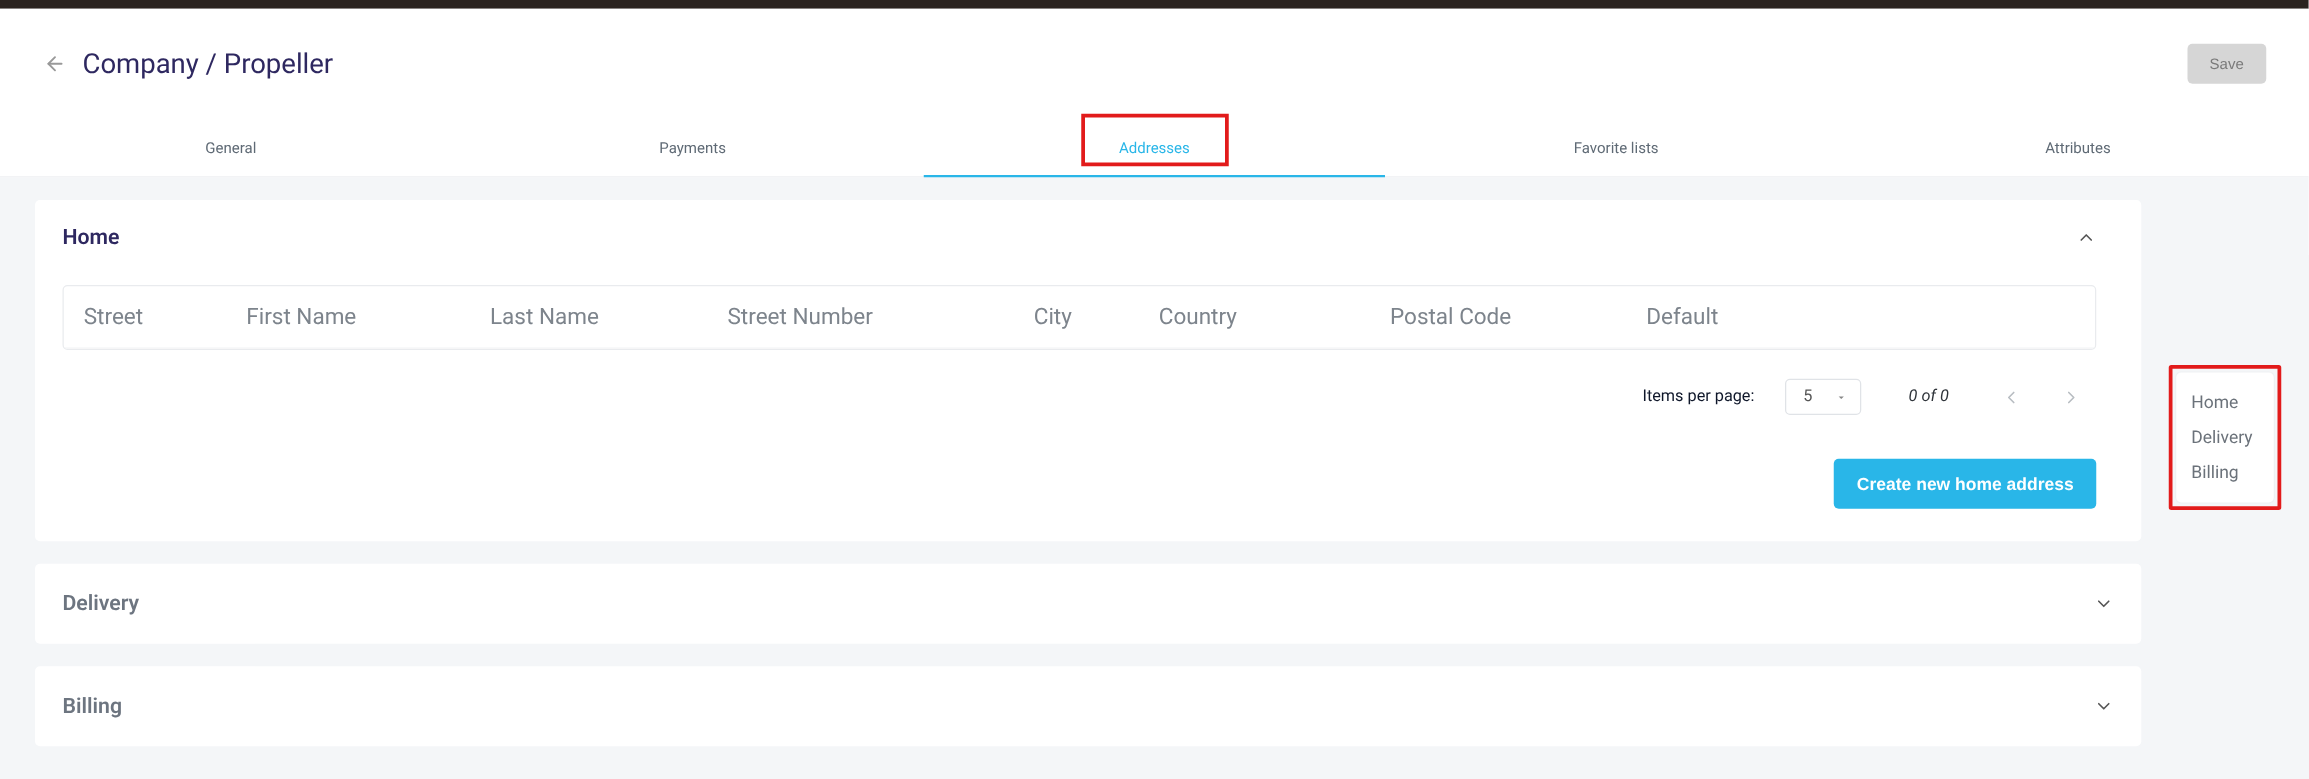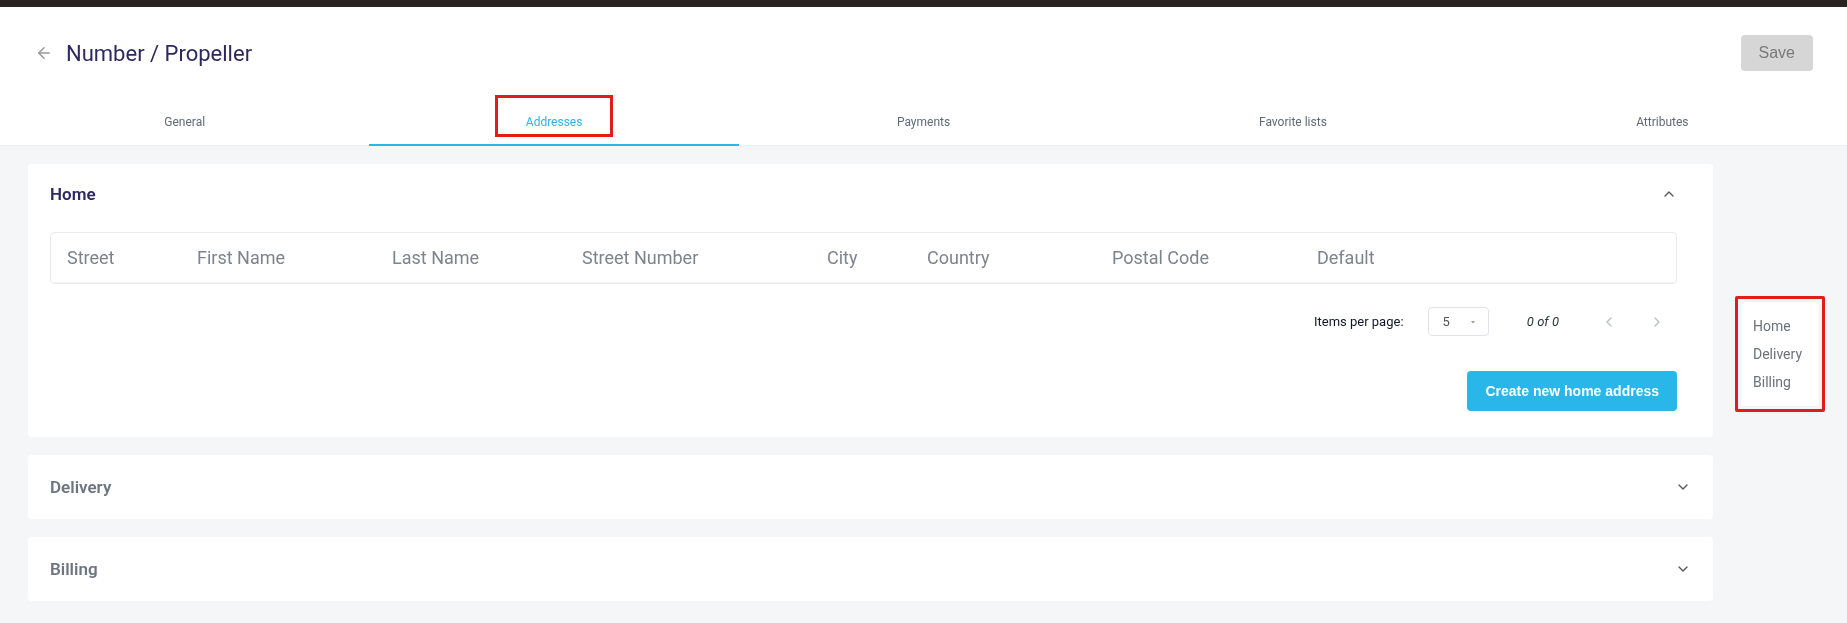--- a/index.html
+++ b/index.html
@@ -37,21 +37,21 @@
   .page-title {
     font-size: 22px;
     font-weight: 400;
     color: #2e2860;
   }
   .save-btn {
     background: #d6d6d6;
     color: #7a7a7a;
     border: none;
     padding: 9px 18px;
-    font-size: 16px;
+    font-size: 12px;
     border-radius: 4px;
     cursor: pointer;
   }
   .tabs {
     display: flex;
     border-bottom: 1px solid #eef0f2;
     background: #fff;
     padding-left: 0;
   }
   .tab {
@@ -220,32 +220,32 @@
 <div class="topbar"></div>
 
 <div class="header">
   <div class="header-left">
     <span class="back-arrow">
       <svg width="18" height="18" viewBox="0 0 24 24" fill="none" stroke="currentColor" stroke-width="2" stroke-linecap="round" stroke-linejoin="round">
           <line x1="19" y1="12" x2="5" y2="12"></line>
           <polyline points="12 19 5 12 12 5"></polyline>
         </svg>
     </span>
-    <h1 class="page-title">Number / Propeller</h1>
+    <h1 class="page-title">Company / Propeller</h1>
   </div>
   <button class="save-btn">Save</button>
 </div>
 
 <div class="tabs">
   <div class="tab"><span>General</span></div>
+  <div class="tab"><span>Payments</span></div>
   <div class="tab active">
     <span>Addresses</span>
     <span class="tab-highlight-box"></span>
   </div>
-  <div class="tab"><span>Payments</span></div>
   <div class="tab"><span>Favorite lists</span></div>
   <div class="tab"><span>Attributes</span></div>
 </div>
 
 <div class="content-area" style="position:relative;">
 
   <div class="side-nav">
     <div class="side-nav-item">Home</div>
     <div class="side-nav-item">Delivery</div>
     <div class="side-nav-item">Billing</div>

